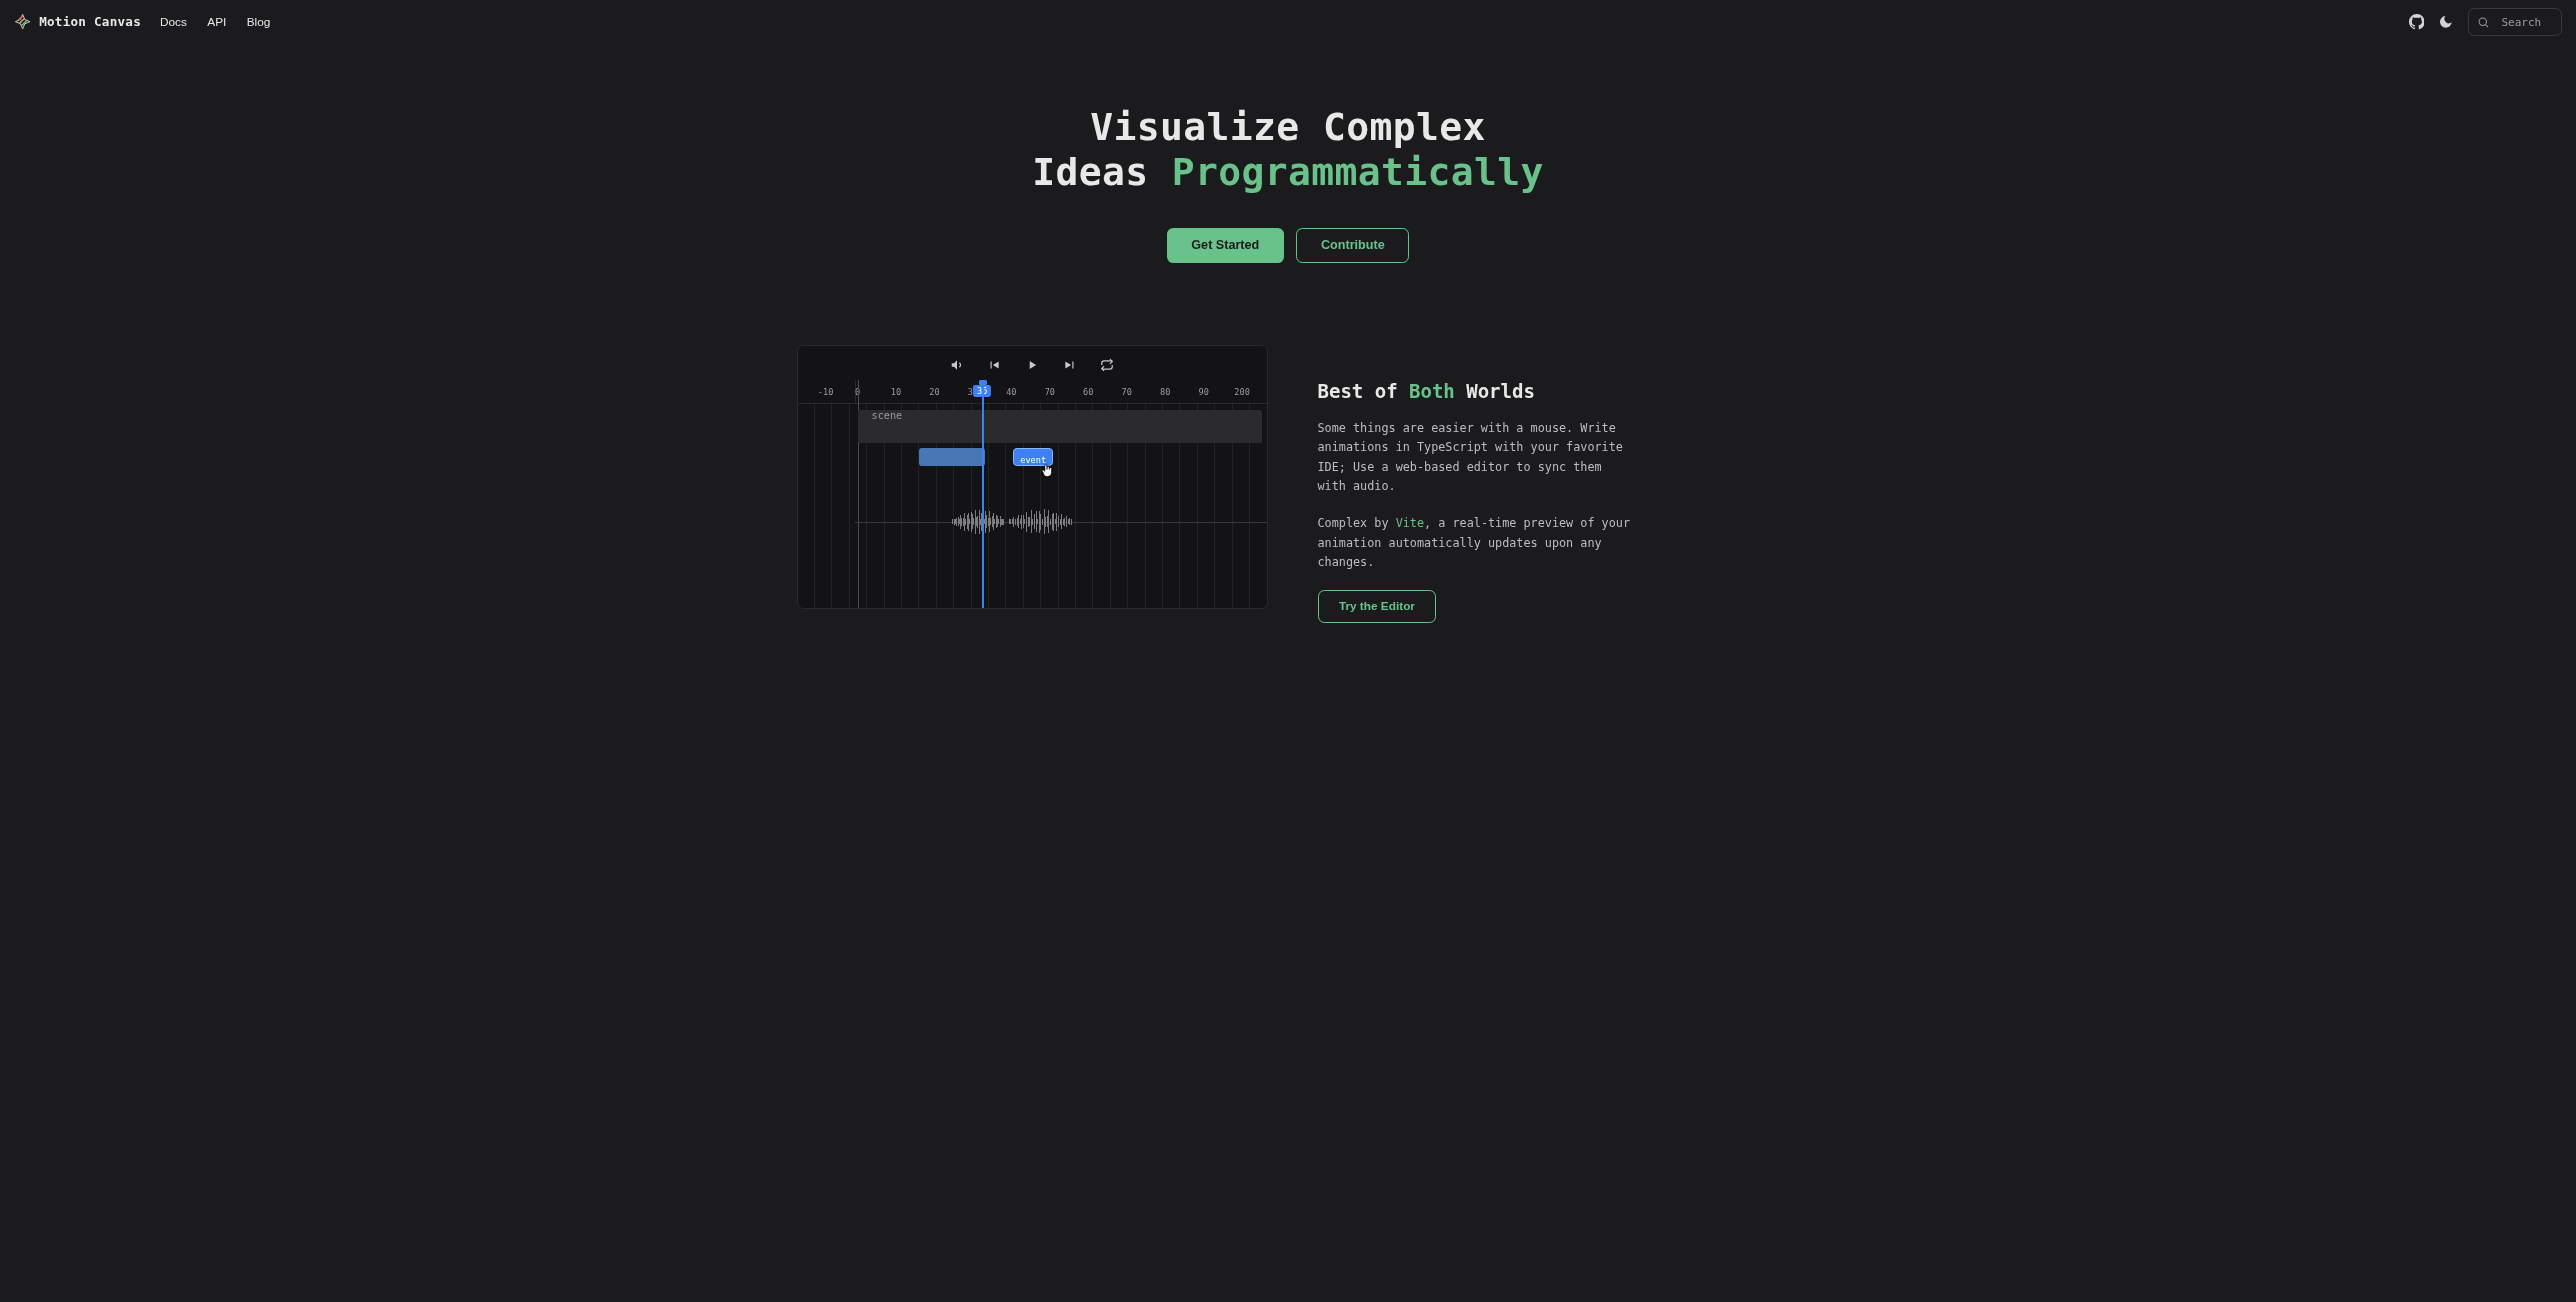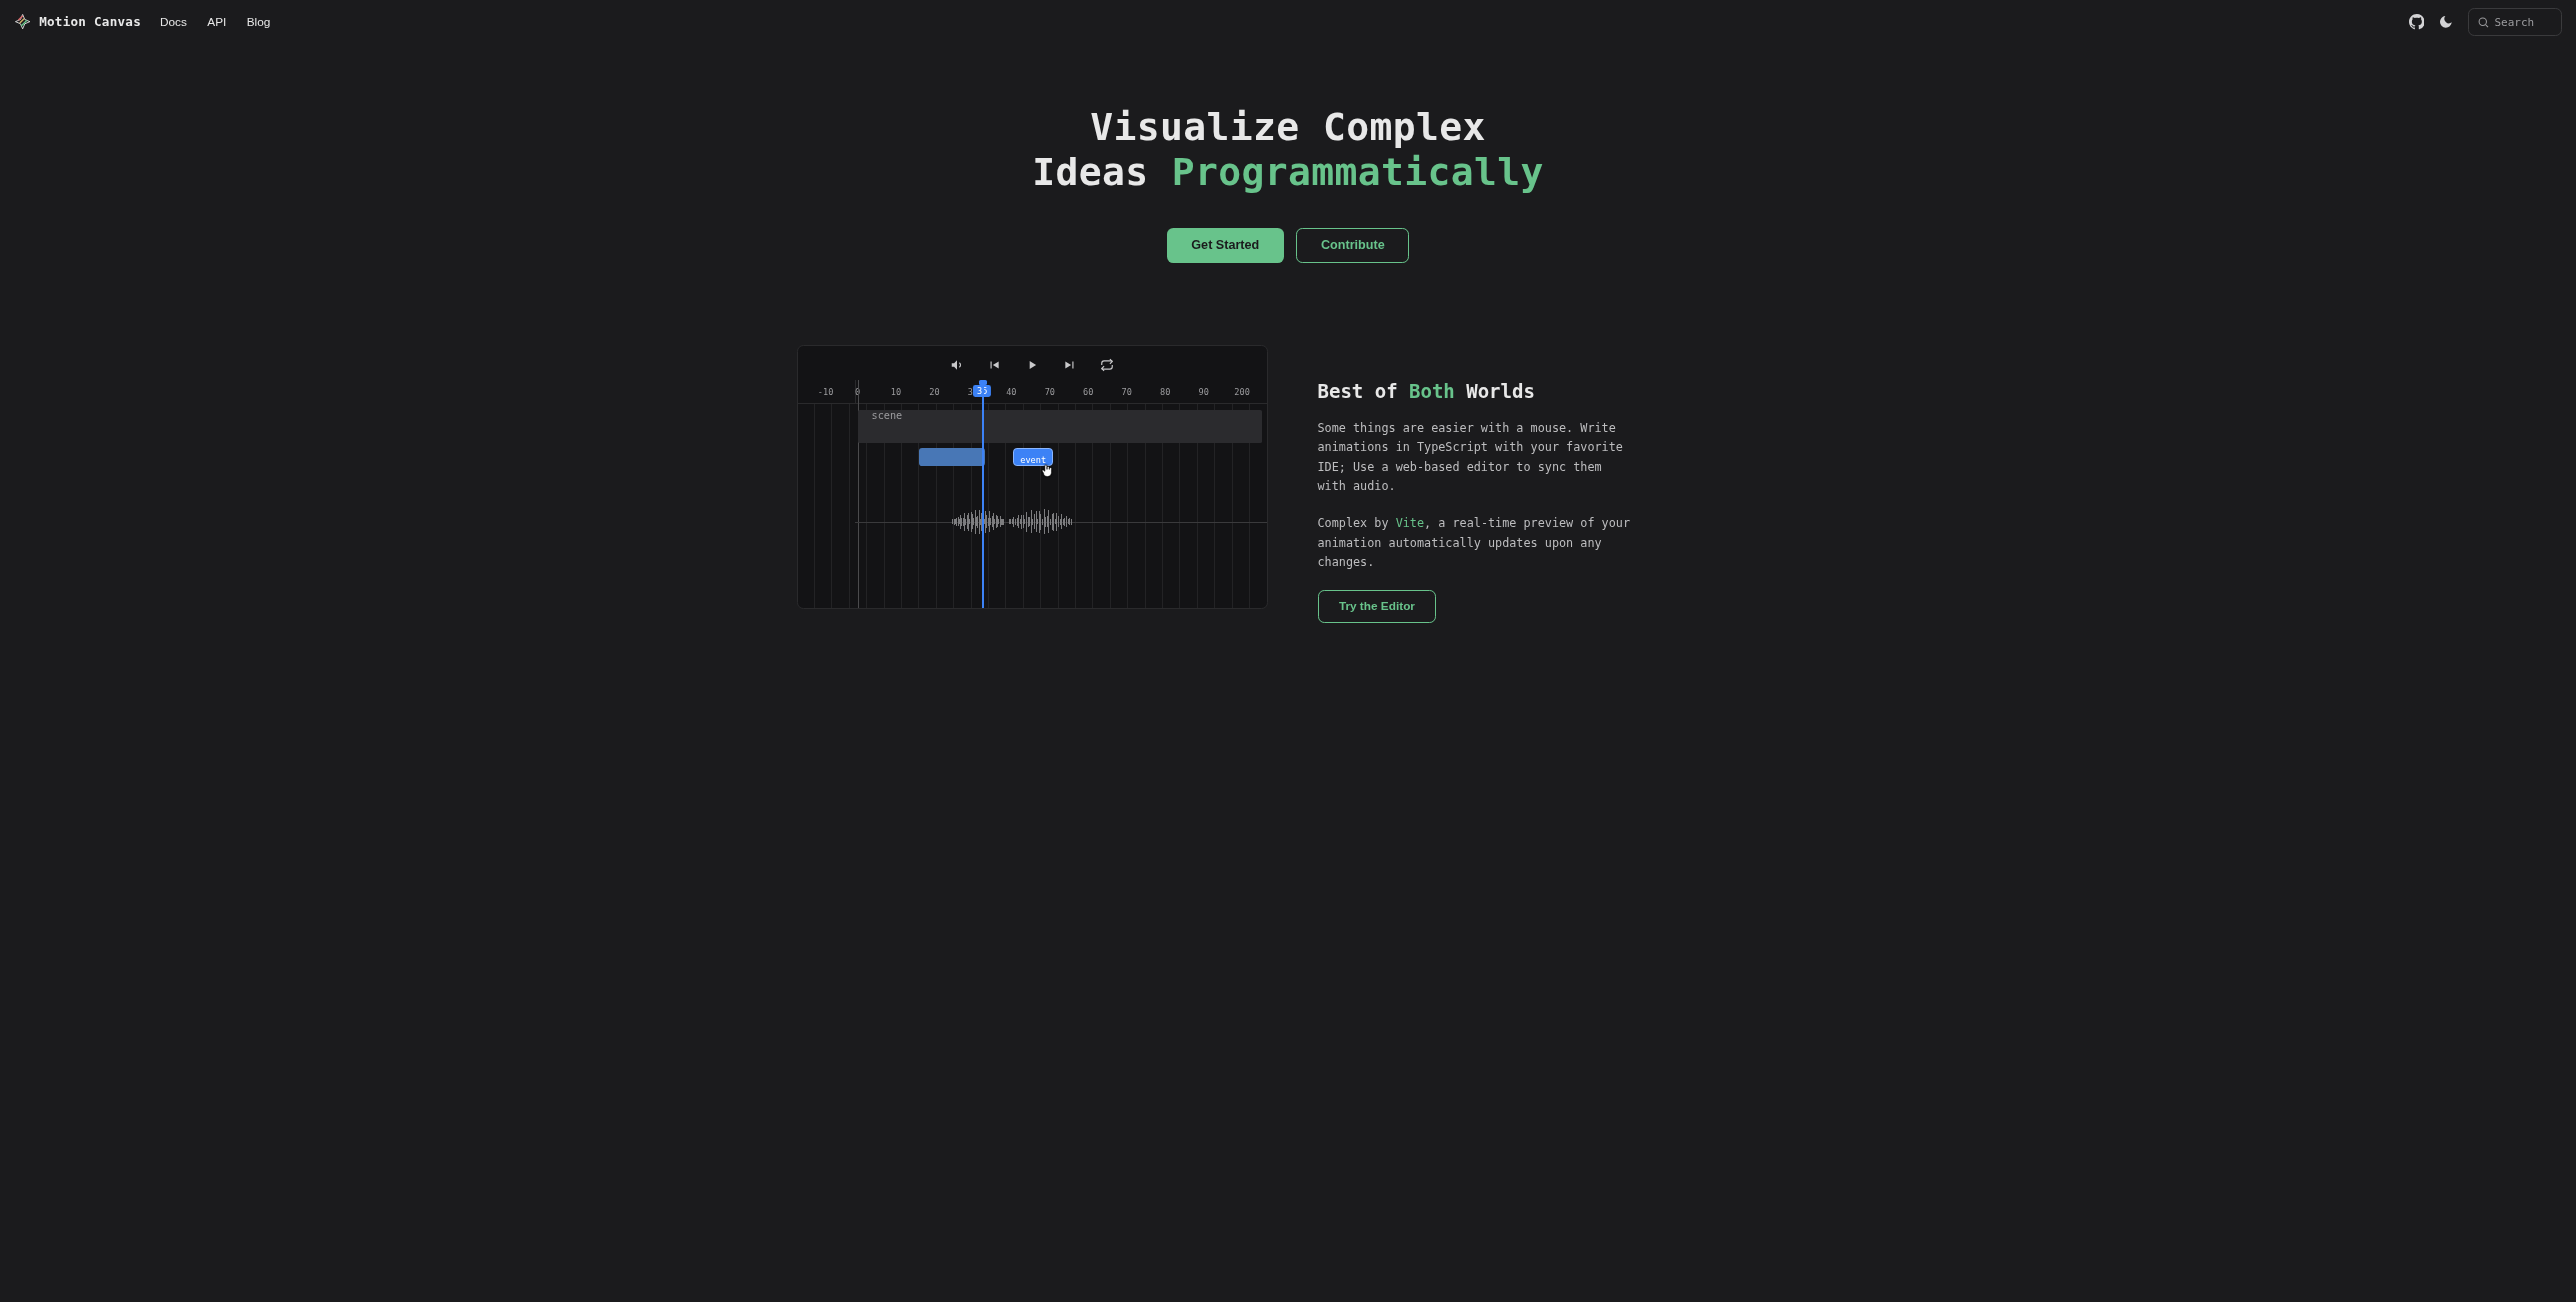--- a/index.html
+++ b/index.html
@@ -22,21 +22,21 @@
 
   
   .header{display:flex;align-items:center;height:44px;padding:0 14px;gap:19px}
   .brand{display:flex;align-items:center;gap:7.9px;font-weight:600;letter-spacing:.02em}
   .brand svg{flex:none}
   .nav{display:flex;gap:20.4px}
   .nav a{color:var(--fg);text-decoration:none;font-family:-apple-system,BlinkMacSystemFont,"Segoe UI",sans-serif;font-size:11.8px}
   .spacer{flex:1}
   .header-right{display:flex;align-items:center;gap:14px}
   .icon-btn{display:flex;align-items:center;justify-content:center;color:#d3d3d5;cursor:pointer}
-  .search{display:flex;align-items:center;gap:5px;border:0.8px solid var(--border);border-radius:6.3px;height:28px;padding:0 9.4px 0 7.9px;color:var(--fg-dimmer);font-family:-apple-system,sans-serif;font-size:11px;min-width:94px}
+  .search{display:flex;align-items:center;gap:12px;border:0.8px solid var(--border);border-radius:6.3px;height:28px;padding:0 9.4px 0 7.9px;color:var(--fg-dimmer);font-family:-apple-system,sans-serif;font-size:11px;min-width:94px}
 
   
   .hero{display:flex;flex-direction:column;align-items:center;padding:61px 15.7px 25px}
   .hero-title{font-size:38px;line-height:1.18;text-align:center;font-weight:600;letter-spacing:.01em}
   .hero-title .accent{color:var(--accent)}
   .hero-actions{display:flex;gap:12.6px;margin-top:33px}
   .btn{display:inline-flex;align-items:center;justify-content:center;height:35px;padding:0 23.6px;border-radius:6.3px;font-family:-apple-system,sans-serif;font-size:12.6px;font-weight:600;text-decoration:none;cursor:pointer;border:0.8px solid transparent}
   .btn-primary{background:var(--accent);color:var(--accent-fg)}
   .btn-outline{border-color:var(--accent);color:var(--accent)}
 

